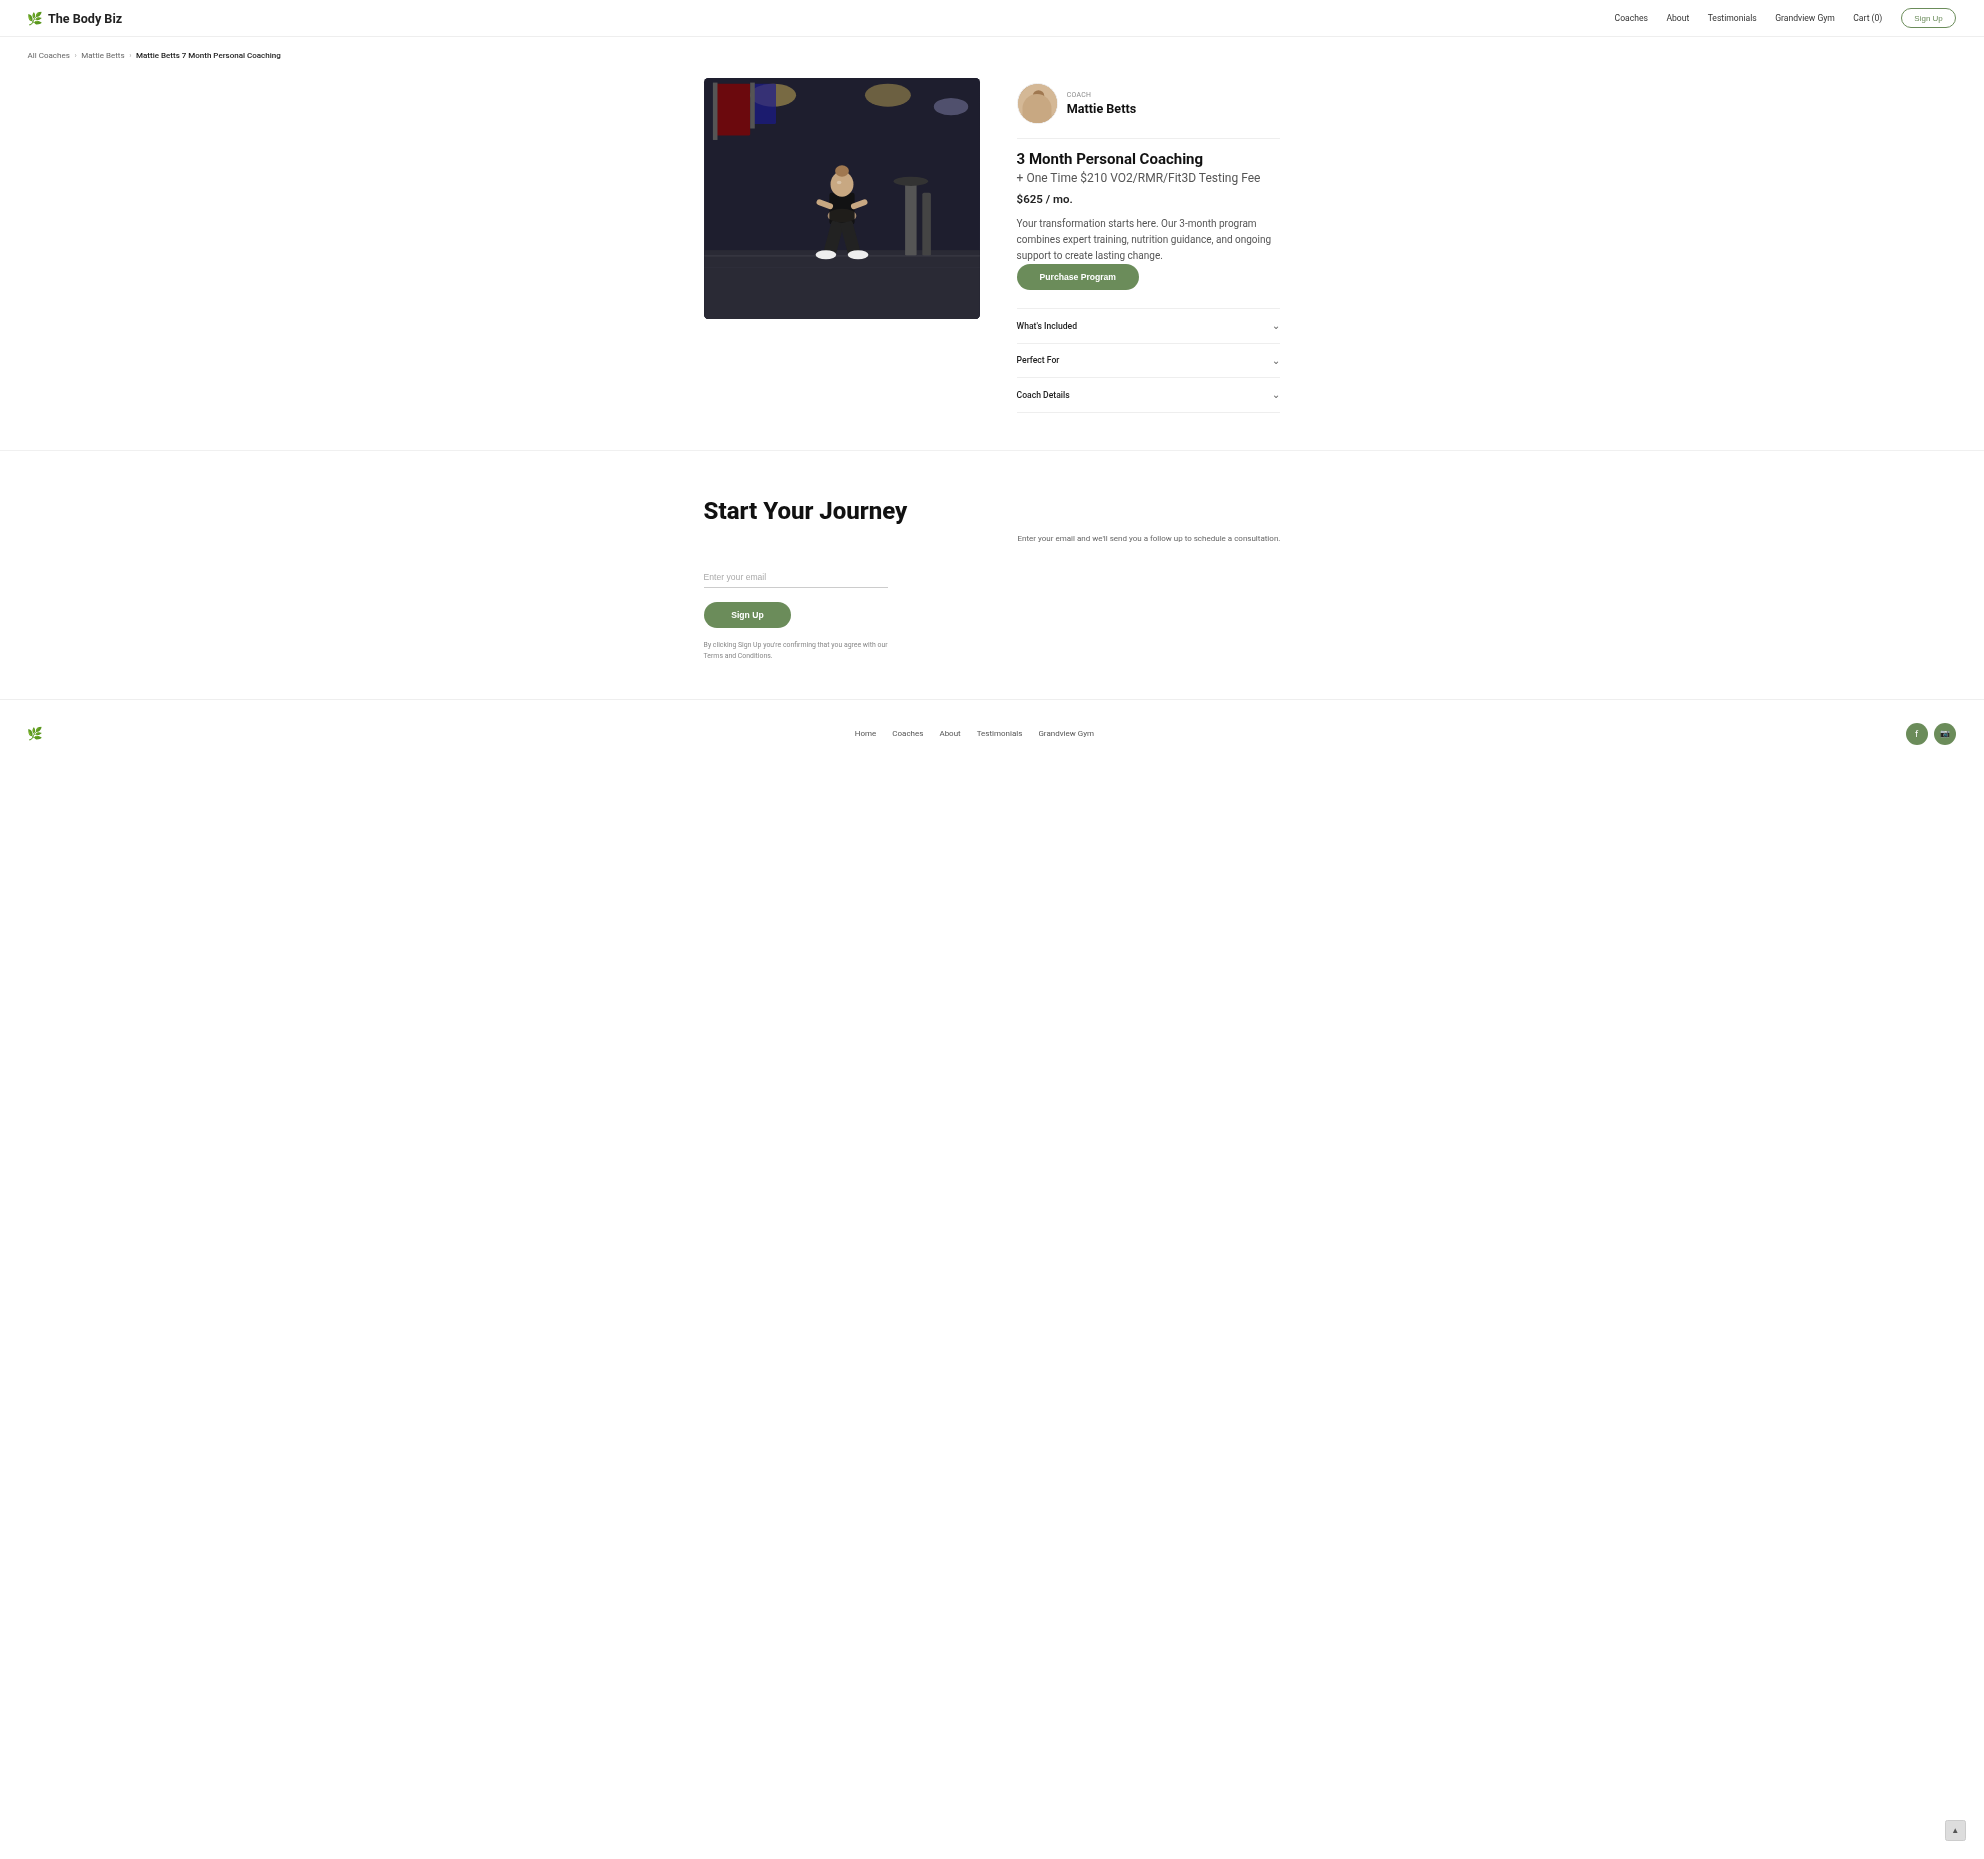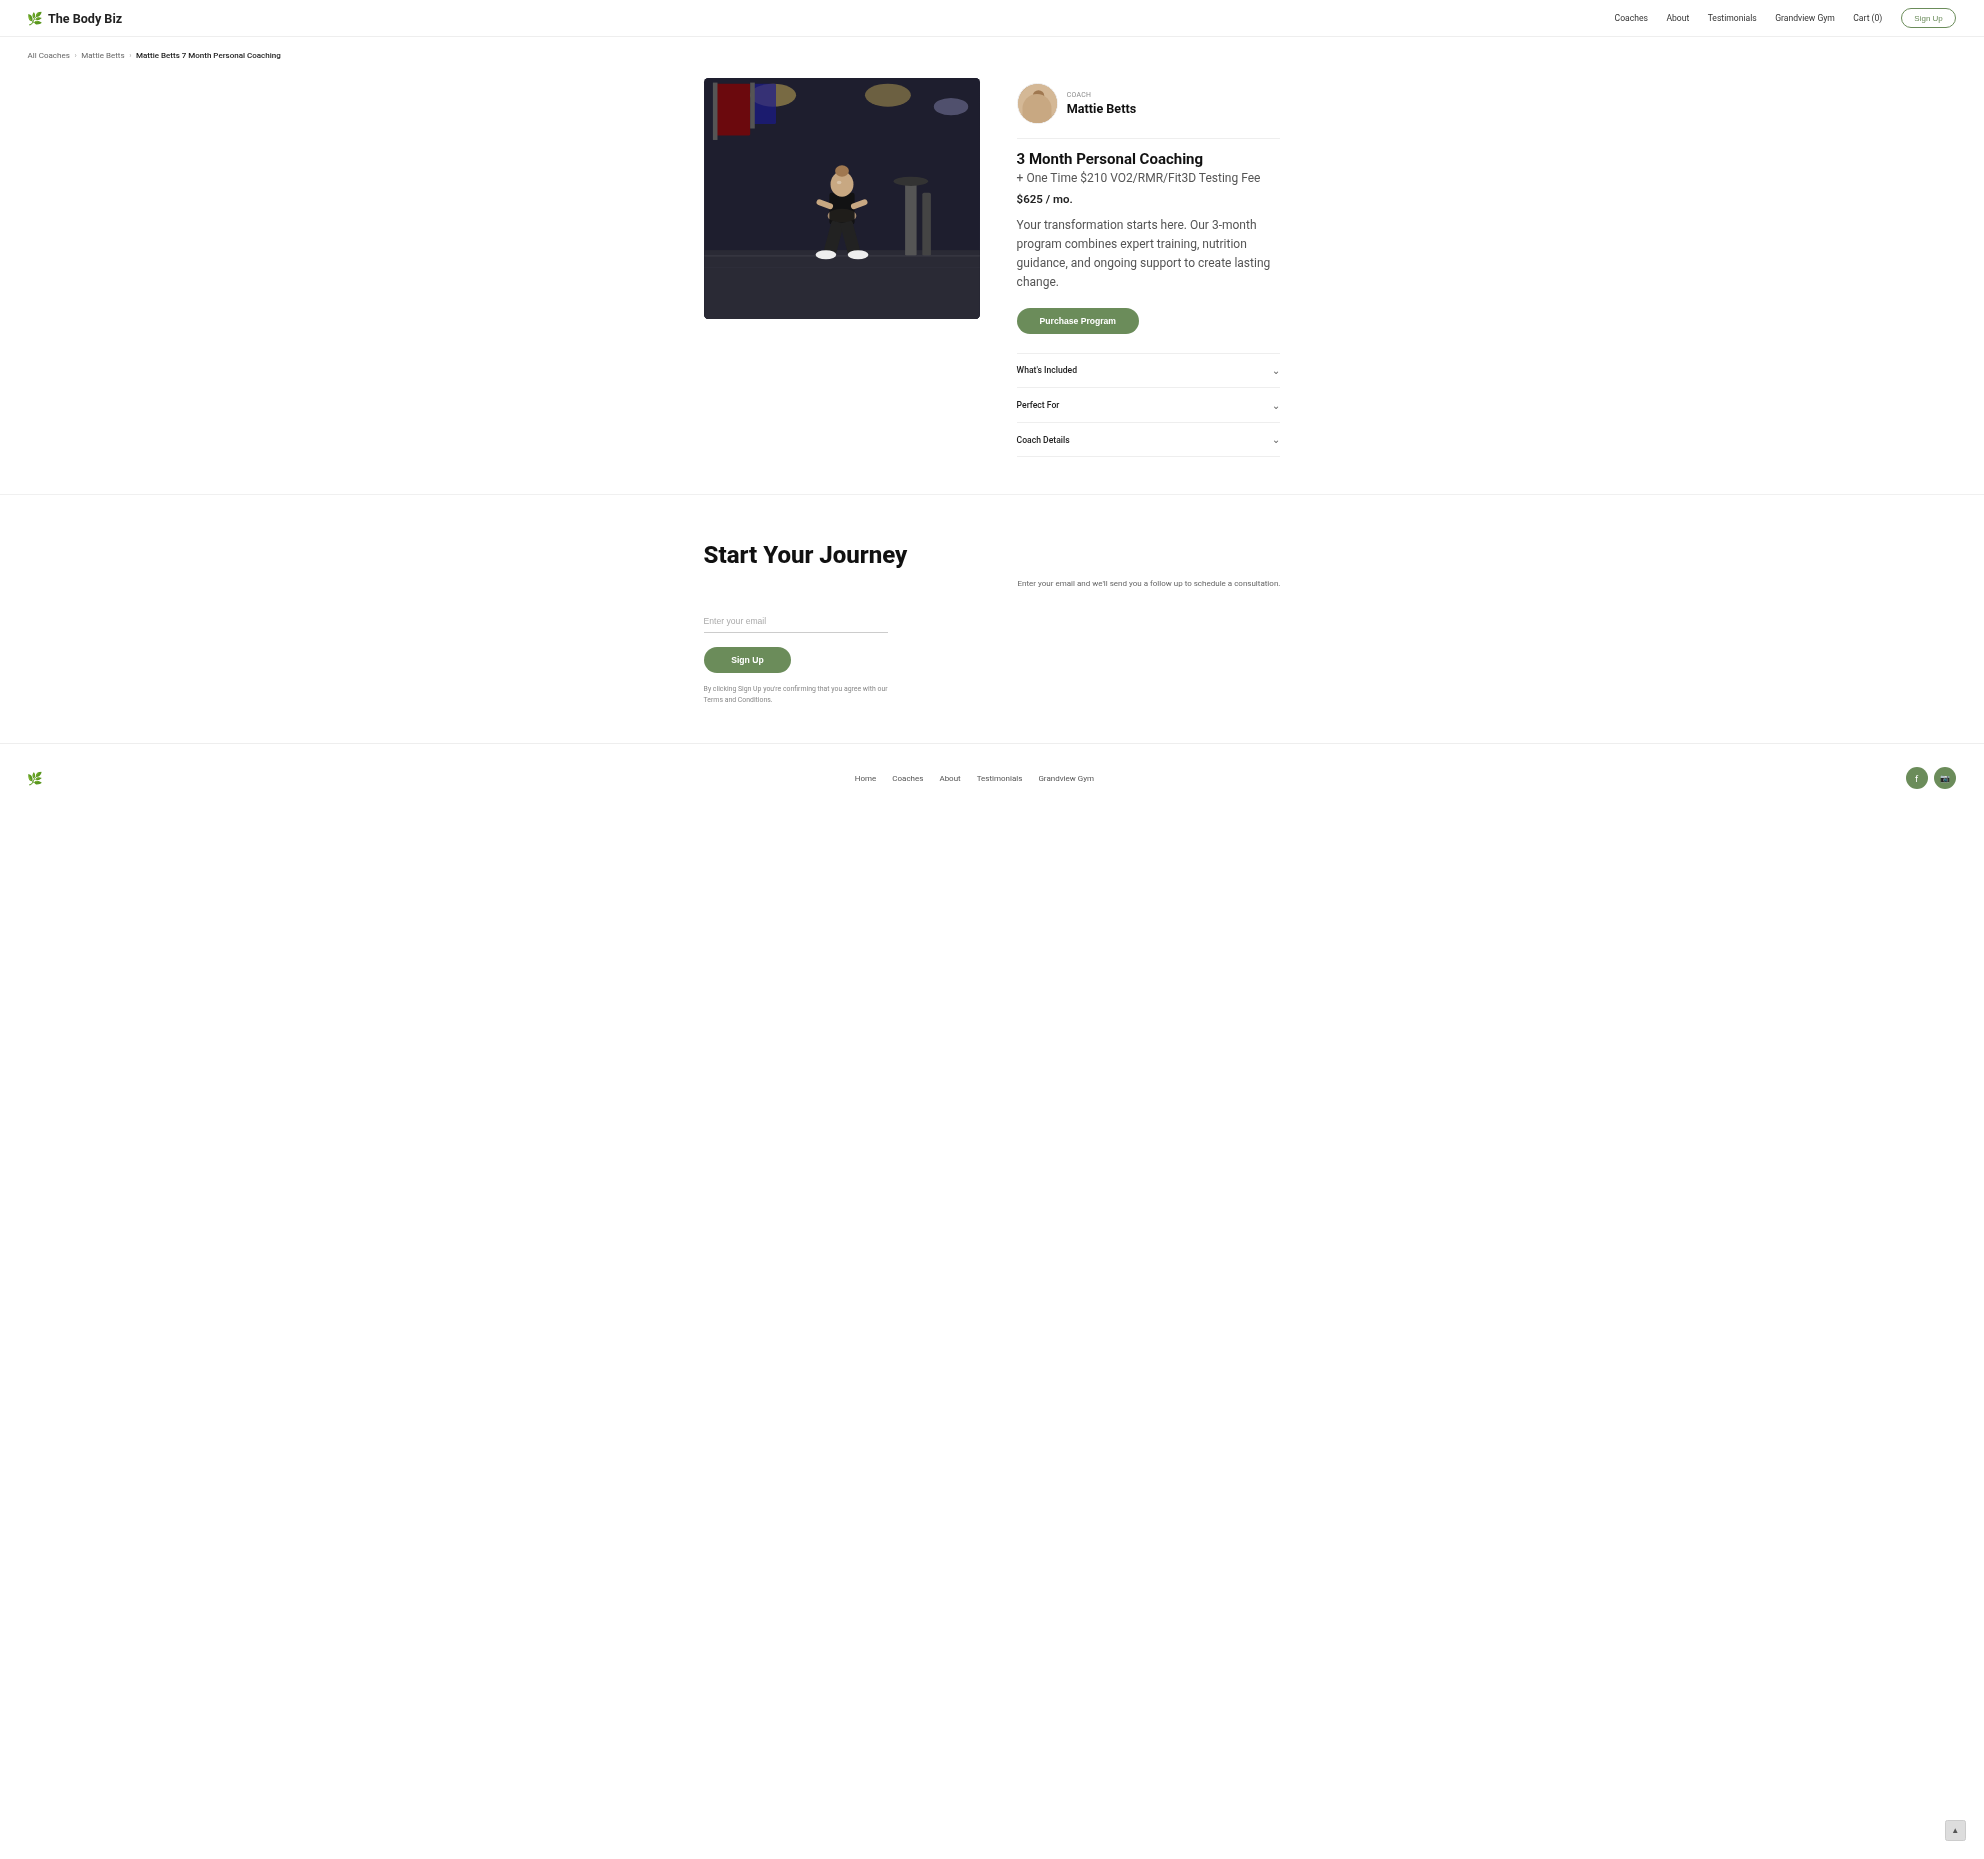--- a/index.html
+++ b/index.html
@@ -31,21 +31,21 @@
     .product-info { flex: 1; padding-top: 4.6px; }
     .coach-info { display: flex; align-items: center; gap: 9.2px; margin-bottom: 13.8px; }
     .coach-avatar { width: 41px; height: 41px; border-radius: 50%; background: linear-gradient(135deg, #c8a882 0%, #d4b896 50%, #b8906a 100%); border: 1.1px solid #eee; overflow: hidden; flex-shrink: 0; position: relative; }
     .coach-avatar::after { content: ''; position: absolute; bottom: 0; left: 50%; transform: translateX(-50%); width: 29px; height: 29px; background: #c8a882; border-radius: 50% 50% 0 0; }
     .coach-label { font-size: 6.9px; color: #888; text-transform: uppercase; letter-spacing: 0.3px; margin-bottom: 2.3px; }
     .coach-name { font-size: 12.6px; font-weight: 700; color: #111; }
     .divider { border: none; border-top: 0.6px solid #eee; margin: 11.5px 0; }
     .product-title { font-size: 15px; font-weight: 700; color: #111; margin-bottom: 3.4px; }
     .product-subtitle { font-size: 12px; color: #555; margin-bottom: 6.9px; }
     .product-price { font-size: 11.5px; font-weight: 600; color: #222; margin-bottom: 9.2px; }
-    .product-desc { font-size: 12px; color: #555; line-height: 1.6; margin-bottom: 16px; }
+    .product-desc { font-size: 10px; color: #555; line-height: 1.6; }
     .purchase-btn { background: #6b8c5a; color: #fff; border: none; border-radius: 16px; padding: 8px 23px; font-size: 8.6px; font-weight: 600; cursor: pointer; display: inline-block; }
 
     
     .accordions { margin-top: 18.4px; border-top: 0.6px solid #eee; }
     .accordion-item { border-bottom: 0.6px solid #eee; }
     .accordion-header { display: flex; align-items: center; justify-content: space-between; padding: 10.3px 0; cursor: pointer; }
     .accordion-title { font-size: 8.6px; font-weight: 500; color: #222; }
     .accordion-chevron { color: #666; font-size: 10.3px; }
 
     

